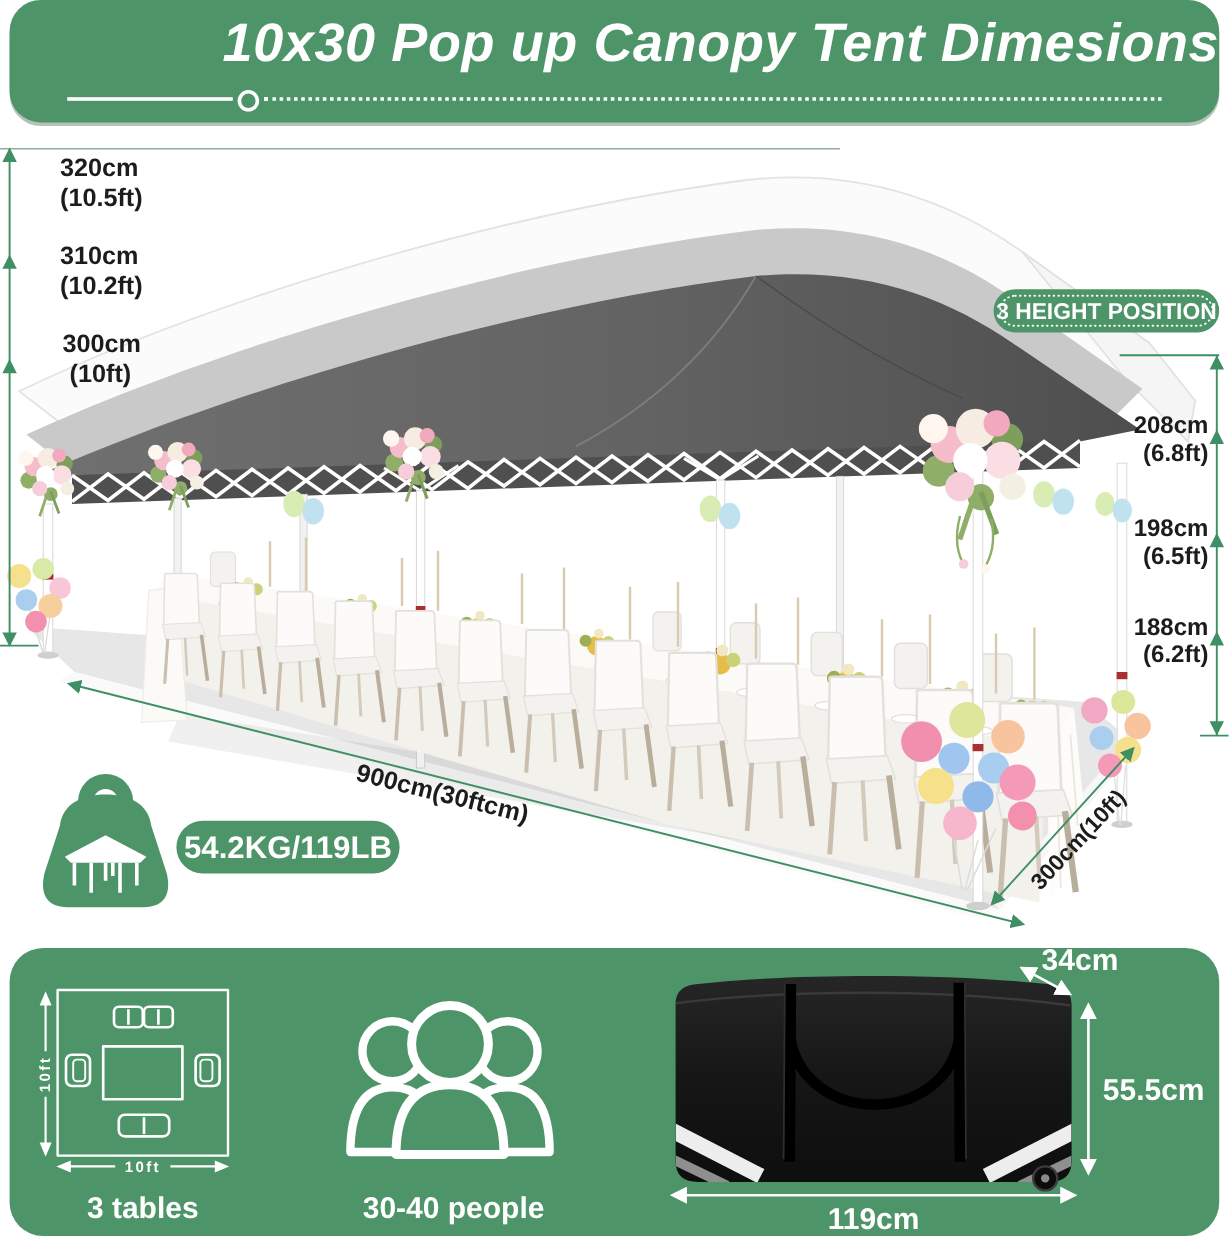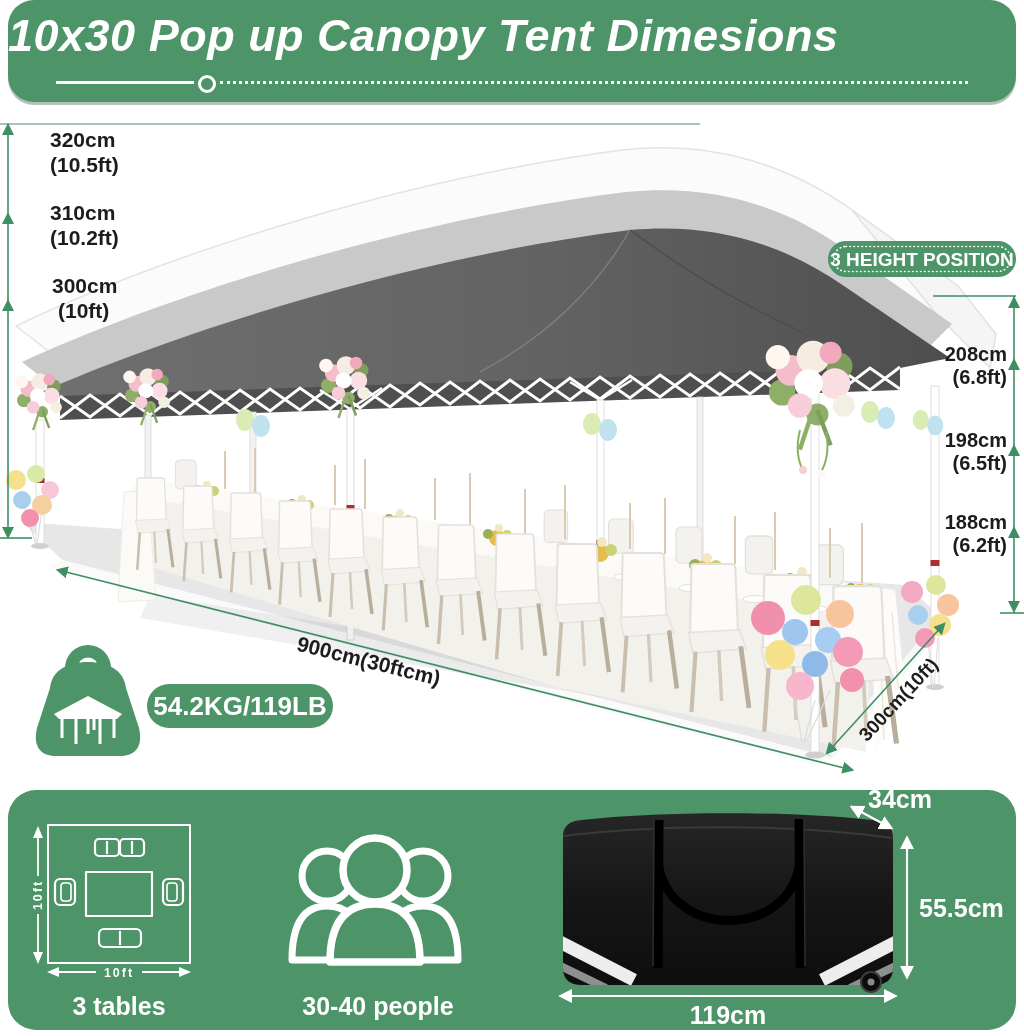--- a/index.html
+++ b/index.html
@@ -1,18 +1,18 @@
 <!DOCTYPE html>
 <html><head>
 <meta charset="utf-8">
 <style>
   html,body{margin:0;padding:0;background:#ffffff;}
   body{width:1024px;height:1036px;position:relative;font-family:"Liberation Sans",sans-serif;overflow:hidden;}
   #header{position:absolute;left:8px;top:0;width:1008px;height:102px;background:#4d9468;border-radius:26px;box-shadow:0 3px 0 rgba(40,80,58,.35);}
-  #header h1{margin:0;padding-top:10px;text-align:left;color:#ffffff;font-size:45px;font-weight:bold;font-style:italic;letter-spacing:.5px;}
+  #header h1{margin:0;padding-top:10px;text-align:right;color:#ffffff;font-size:45px;font-weight:bold;font-style:italic;letter-spacing:.5px;}
   .hline-solid{position:absolute;left:48px;top:81px;width:138px;border-top:3px solid #ffffff;}
   .hline-circle{position:absolute;left:190px;top:75px;width:12px;height:12px;border:3px solid #ffffff;border-radius:50%;}
   .hline-dotted{position:absolute;left:212px;top:81px;width:748px;border-top:3px dotted rgba(255,255,255,.95);}
   svg text{font-family:"Liberation Sans",sans-serif;}
   .mlabel{font-weight:bold;fill:#1c1c1c;}
   #scene{position:absolute;left:0;top:100px;}
   #footer-svg{position:absolute;left:0;top:785px;}
 </style>
 </head>
 <body>

